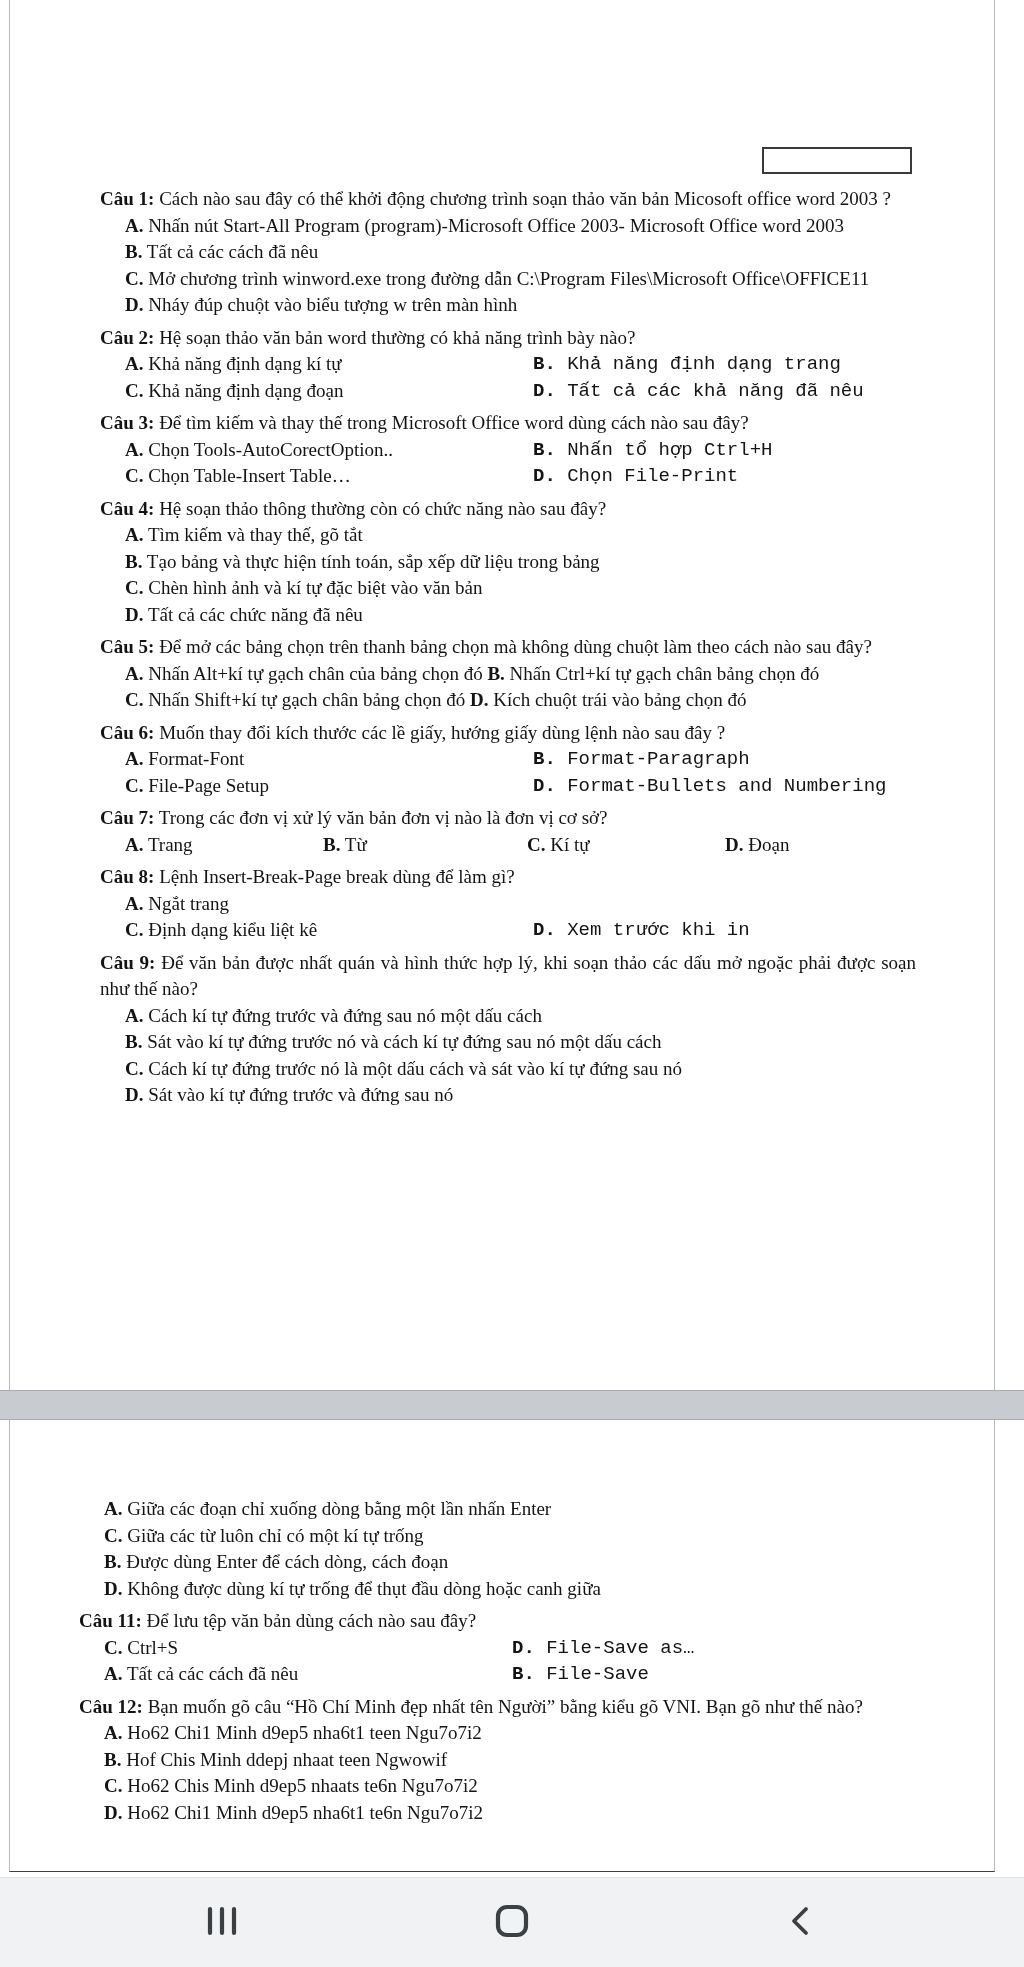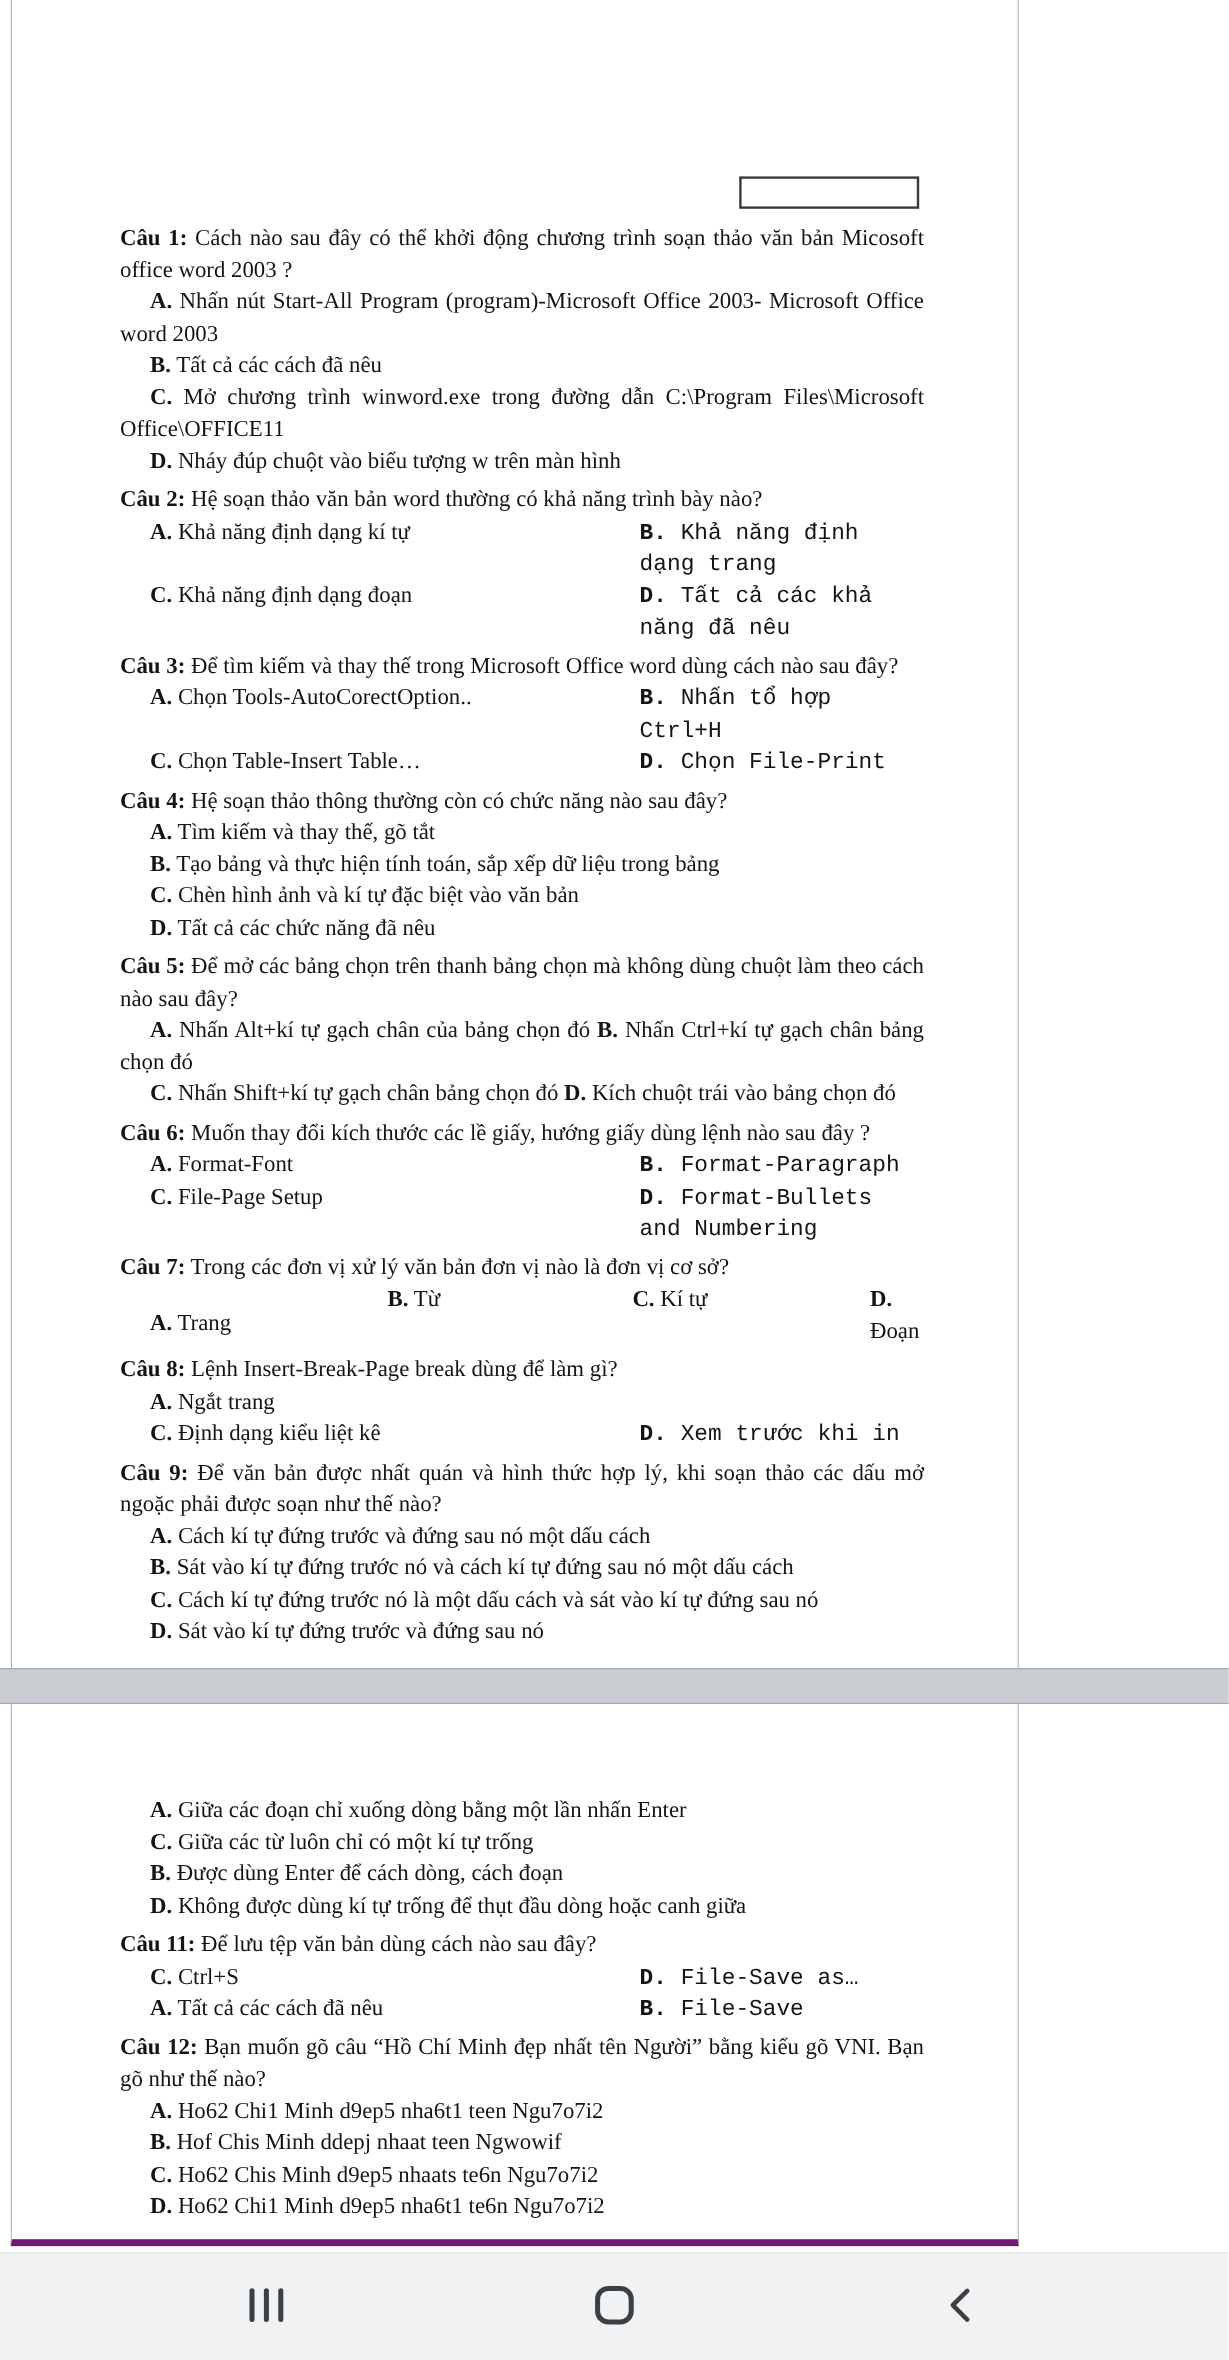--- a/index.html
+++ b/index.html
@@ -5,29 +5,29 @@
   * { margin: 0; padding: 0; box-sizing: border-box; }
   html, body { width: 1024px; }
   body {
     background: #ffffff;
     font-family: "Liberation Serif", "DejaVu Serif", serif;
     color: #141414;
   }
   .screen { width: 1024px; height: 1967px; position: relative; background: #ffffff; overflow: hidden; }
 
   .page {
-    width: 840px;
+    width: 986px;
     margin: 0 9px;
     background: #ffffff;
     border-left: 1px solid #b7bbbf;
     border-right: 1px solid #b7bbbf;
     overflow: hidden;
   }
   .page1 { height: 1390px; padding: 147px 78px 0 90px; }
-  .page2 { height: 452px;  padding: 76px 78px 0 90px; border-bottom: 6px solid #701a75; }
+  .page2 { height: 452px;  padding: 76px 78px 0 69px; border-bottom: 1px solid #701a75; }
 
   .page-gap {
     width: 1024px; height: 30px;
     background: #c8ccd0;
     border-top: 1px solid #a9adb1;
     border-bottom: 1px solid #a9adb1;
   }
 
   .topbox {
     width: 150px; height: 27px;
@@ -39,21 +39,21 @@
   .content { font-size: 19px; line-height: 26.5px; }
   .question { margin-top: 6px; }
   .content > .question:first-child { margin-top: 0; }
   .stem { text-align: justify; }
   .opt  { text-align: justify; text-indent: 25px; }
   b { font-weight: bold; }
 
   .opt-row { display: flex; padding-left: 25px; }
   .opt-row .colL { flex: 0 0 408px; }
   .opt-row .colR { flex: 1; font-family: Liberation Mono, monospace; }
-  .opt-row.four .c0 { flex: 0 0 198px; margin-top: 20px; }
+  .opt-row.four .c0 { flex: 0 0 198px; }
   .opt-row.four .c1 { flex: 0 0 204px; }
   .opt-row.four .c2 { flex: 0 0 198px; }
   .opt-row.four .c3 { flex: 1; }
 
   .spacer-bottom { height: 5px; background: #ffffff; }
 
   .navbar {
     position: absolute; left: 0; bottom: 0;
     width: 1024px; height: 90px;
     background: #f1f2f4;

